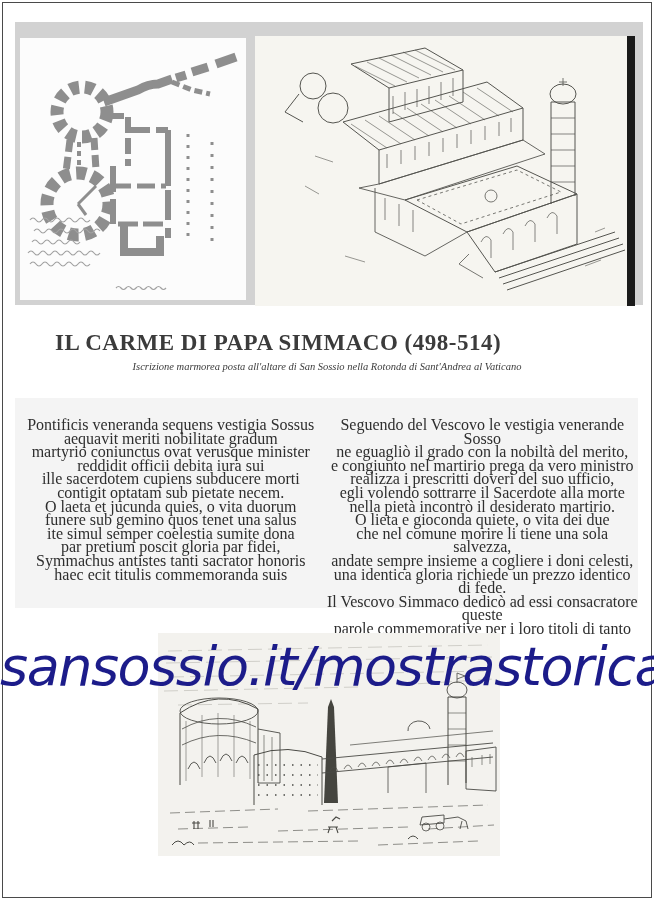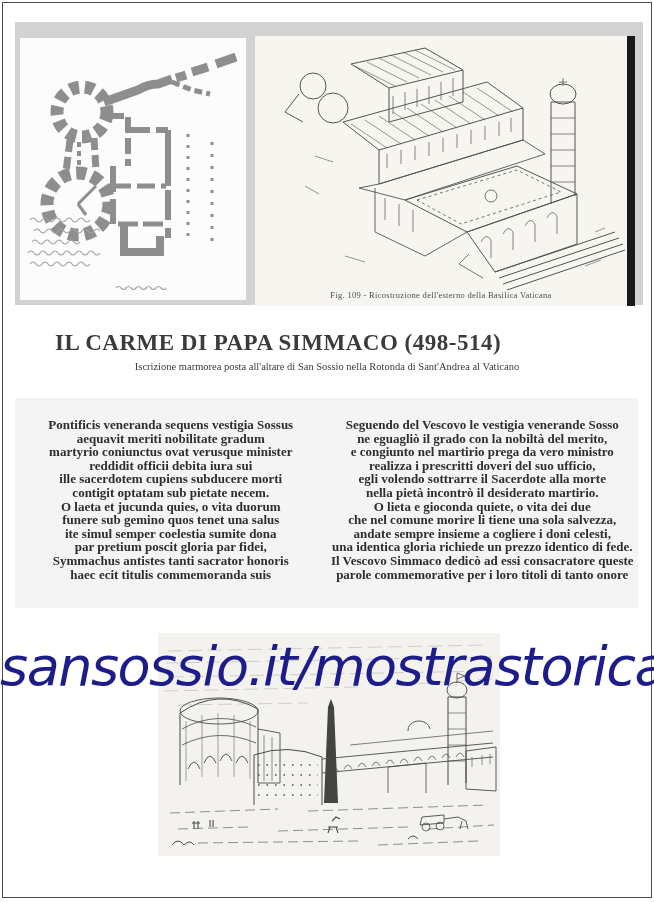--- a/index.html
+++ b/index.html
@@ -33,30 +33,30 @@
     font-size:8.5px;color:#4e4e4e;letter-spacing:0.3px;
   }
   
   .page-title{
     position:absolute;left:0;top:330px;width:556px;margin:0;
     text-align:center;font-size:23px;font-weight:bold;color:#3b3b3b;
     letter-spacing:0.5px;
   }
   .page-subtitle{
     position:absolute;left:0;top:361px;width:654px;
-    text-align:center;font-size:10.5px;color:#3b3b3b;
+    text-align:center;font-size:10.5px;color:#3b3b3b;font-style:italic;
   }
   
   .poem-block{
     position:absolute;left:15px;top:398px;width:623px;height:210px;
     background:#f4f4f4;display:flex;box-sizing:border-box;padding-top:20px;
   }
   .poem-col{
-    flex:1;text-align:center;font-size:13px;line-height:13.6px;
-    color:#2e2e2e;white-space:pre-line;font-weight:bold;
+    flex:1;text-align:center;font-size:16px;line-height:13.6px;
+    color:#2e2e2e;white-space:pre-line;
   }
   
   .footer-figure{
     position:absolute;left:158px;top:633px;width:342px;height:223px;
     background:#f3f2ee;
   }
   
   .url-banner{
     position:absolute;left:0;top:634px;width:654px;height:66px;z-index:5;
     text-align:center;font-family:"DejaVu Sans",sans-serif;
@@ -147,21 +147,20 @@
         <path d="M226 206 q5 -10 10 -2 l0 18 M248 198 q5 -10 10 -2 l0 18 M270 190 q5 -10 10 -2 l0 18 M292 182 q5 -10 10 -2 l0 18" stroke-width="0.7"></path>
         <path d="M120 152 L120 196 L170 220 L212 196" stroke-width="0.9"></path>
         <path d="M130 162 l0 22 M144 168 l0 22 M158 174 l0 22" stroke-width="0.7"></path>
 
         <path d="M240 236 L360 196 M244 242 L364 202 M248 248 L368 208 M252 254 L370 214" stroke-width="1"></path>
         <path d="M228 242 l-24 -14 l10 -10" stroke-width="0.8"></path>
 
         <path d="M60 120 l18 6 M50 150 l14 8 M90 220 l20 6 M330 230 l16 -6 M340 196 l10 -4" stroke-width="0.6"></path>
       </g>
     </svg>
-    <div class="fig-caption">Fig. 109 - Ricostruzione dell'esterno della Basilica Vaticana</div>
   </div>
 
   <div class="scan-band"></div>
 </div>
 
 <h1 class="page-title">IL CARME DI PAPA SIMMACO (498-514)</h1>
 <div class="page-subtitle">Iscrizione marmorea posta all'altare di San Sossio nella Rotonda di Sant'Andrea al Vaticano</div>
 
 <div class="poem-block">
   <div class="poem-col">Pontificis veneranda sequens vestigia Sossus

